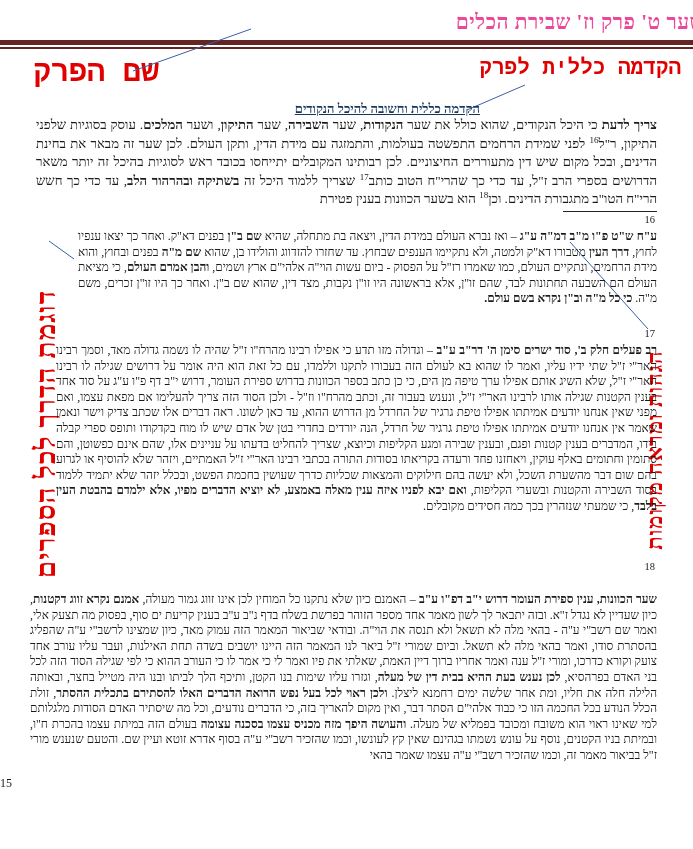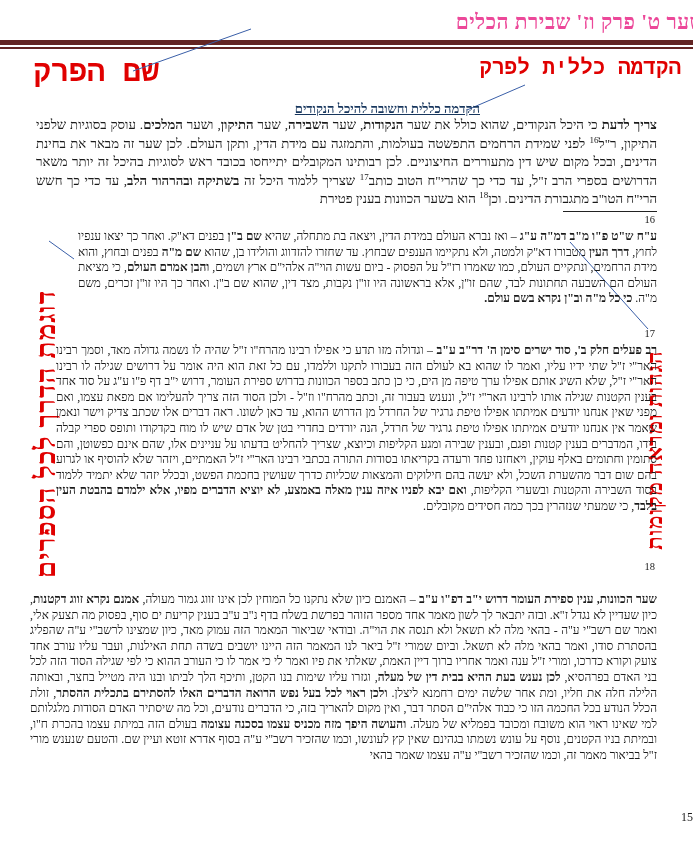--- a/index.html
+++ b/index.html
@@ -48,21 +48,21 @@
   .fn-num-17{top:328px;}
   .fn-num-18{top:561px;}
   .fn-par{
     position:absolute;right:36px;
     font-size:11.9px;line-height:15.6px;
     text-align:justify;overflow:hidden;
   }
   .fn-16{top:229px;left:78px;height:98px;}
   .fn-17{top:343px;left:56px;height:219px;}
   .fn-18{top:592px;left:30px;height:221px;}
-  .page-num{position:absolute;top:776px;left:0;width:100%;text-align:right;font-size:12px;margin-top:34px;}
+  .page-num{position:absolute;top:776px;left:0;width:100%;text-align:left;font-size:12px;}
   .connectors{position:absolute;top:0;left:0;width:693px;height:849px;pointer-events:none;}
 </style>
 </head>
 <body>
 
 <div class="page">
 
   <div class="title">שער ט' פרק וז' שבירת הכלים</div>
   <div class="rule-thick"></div>
   <div class="rule-thin"></div>

